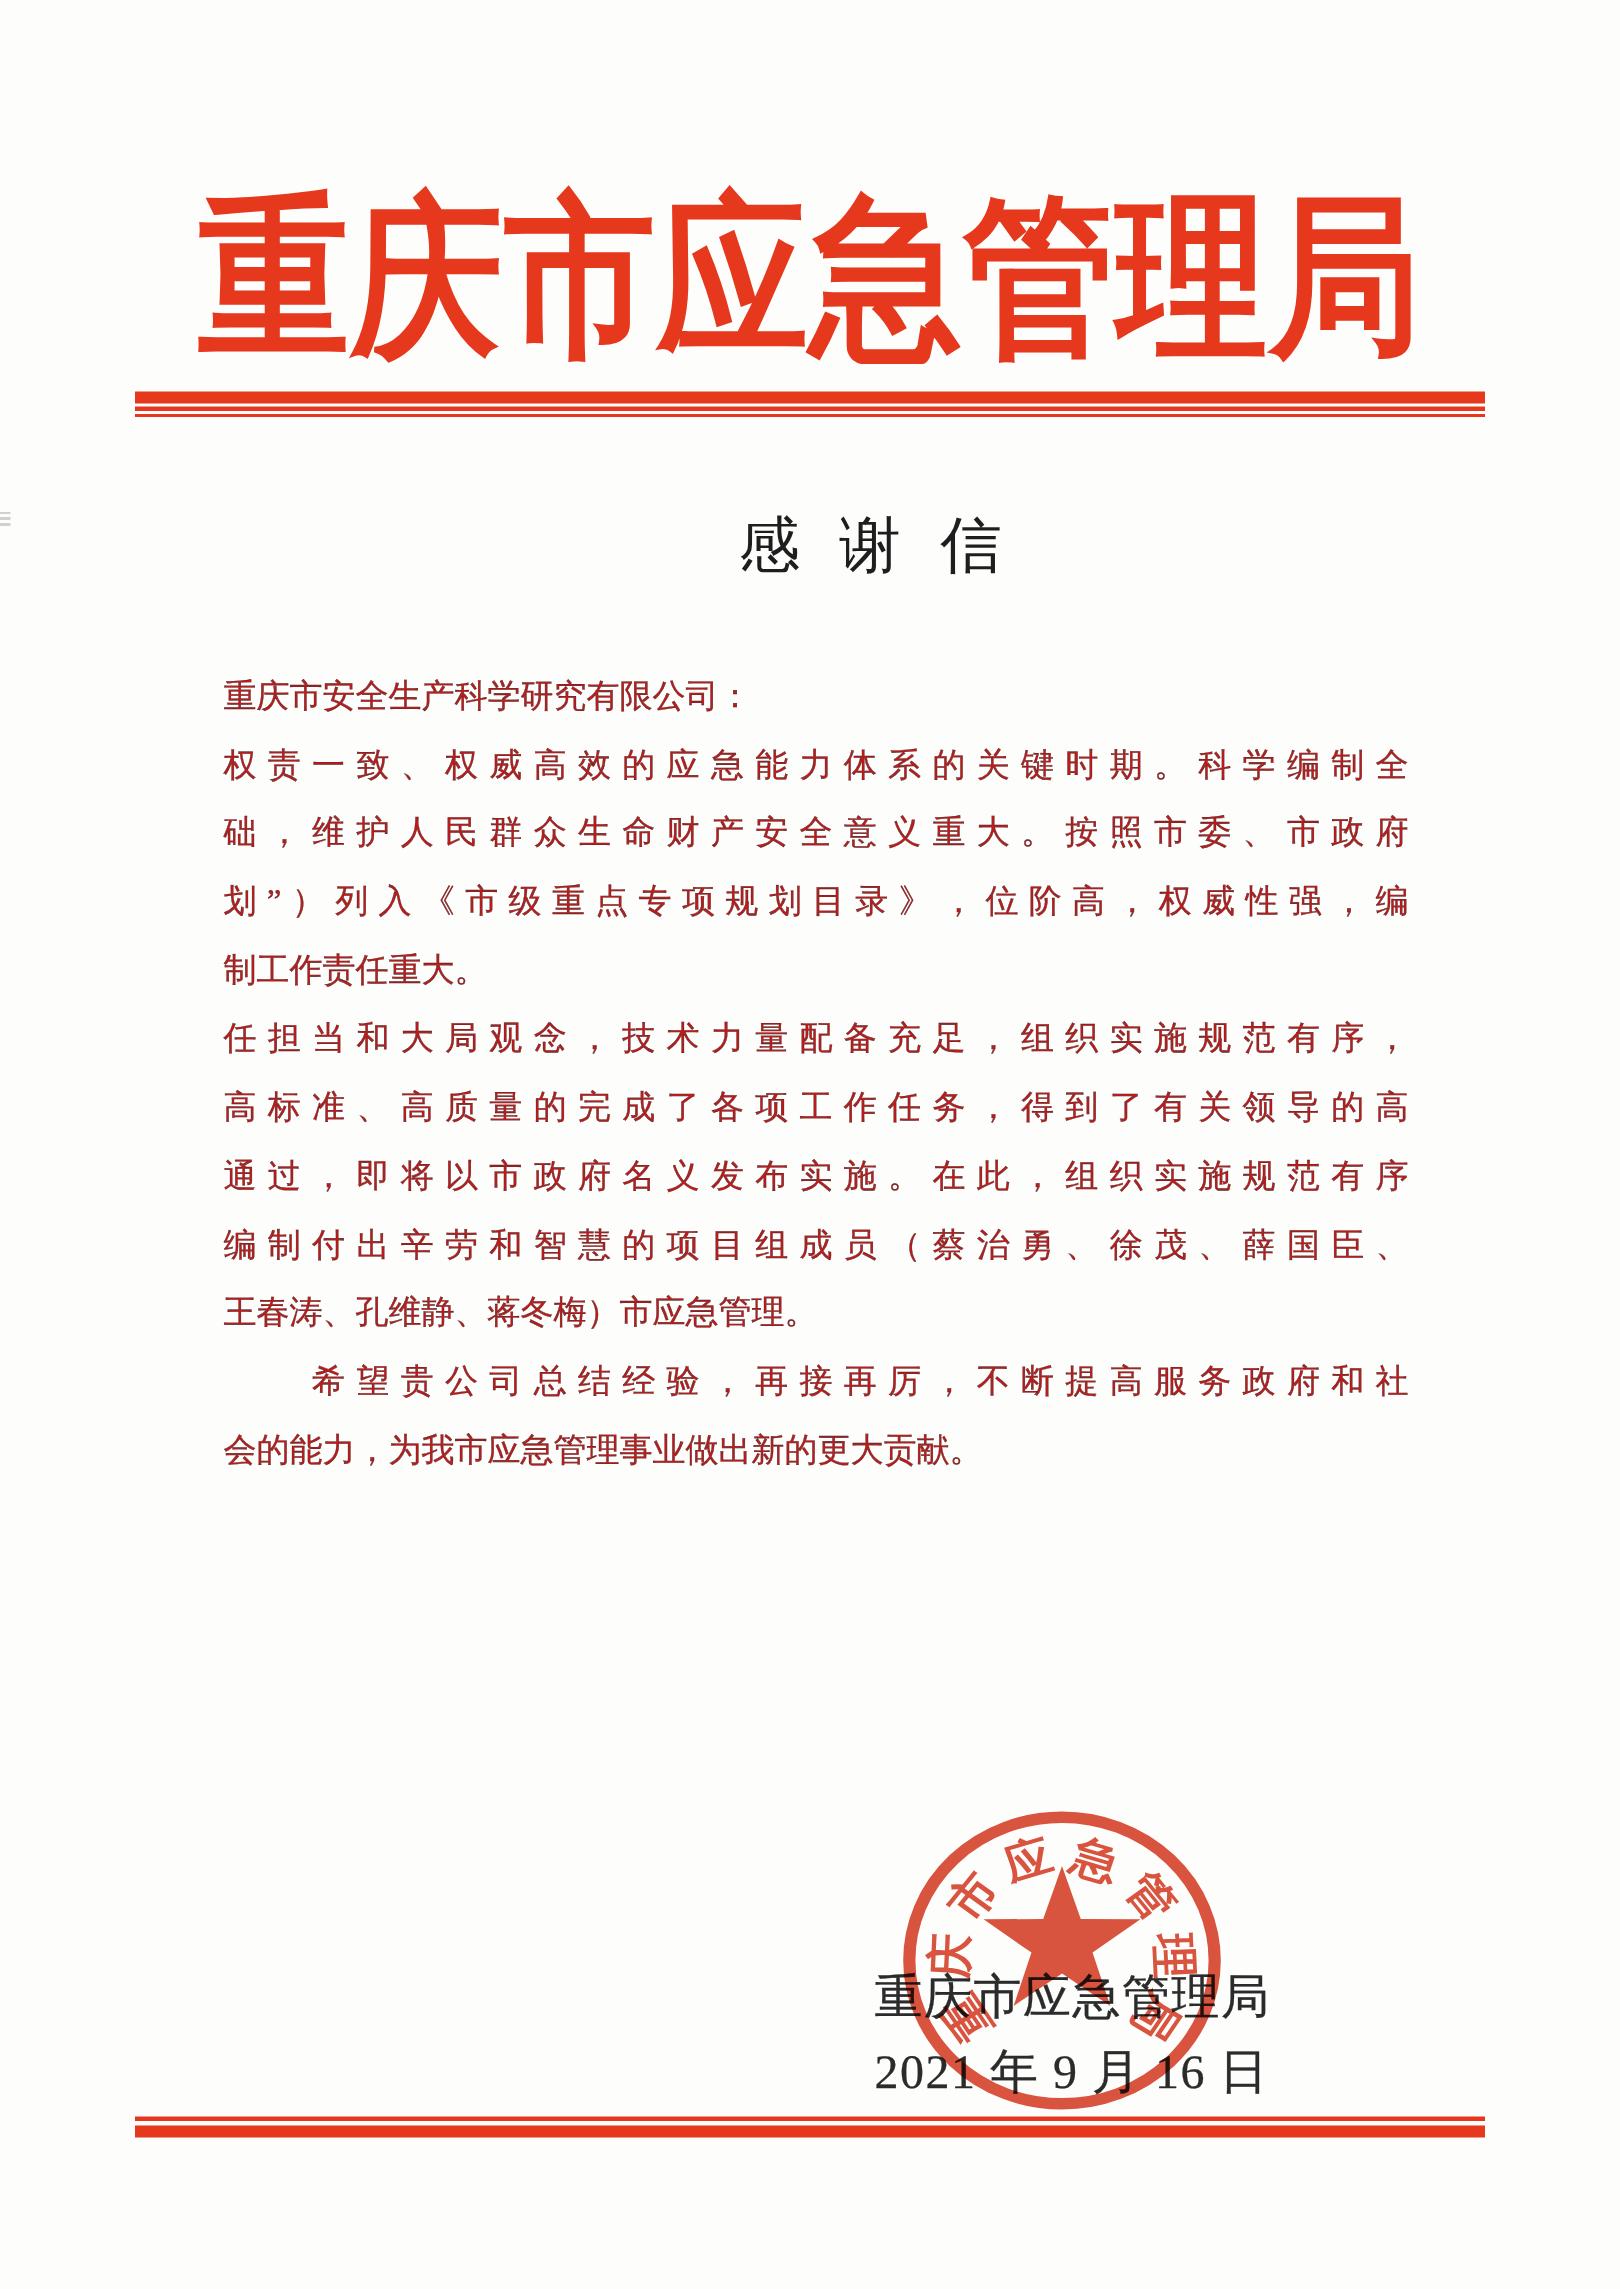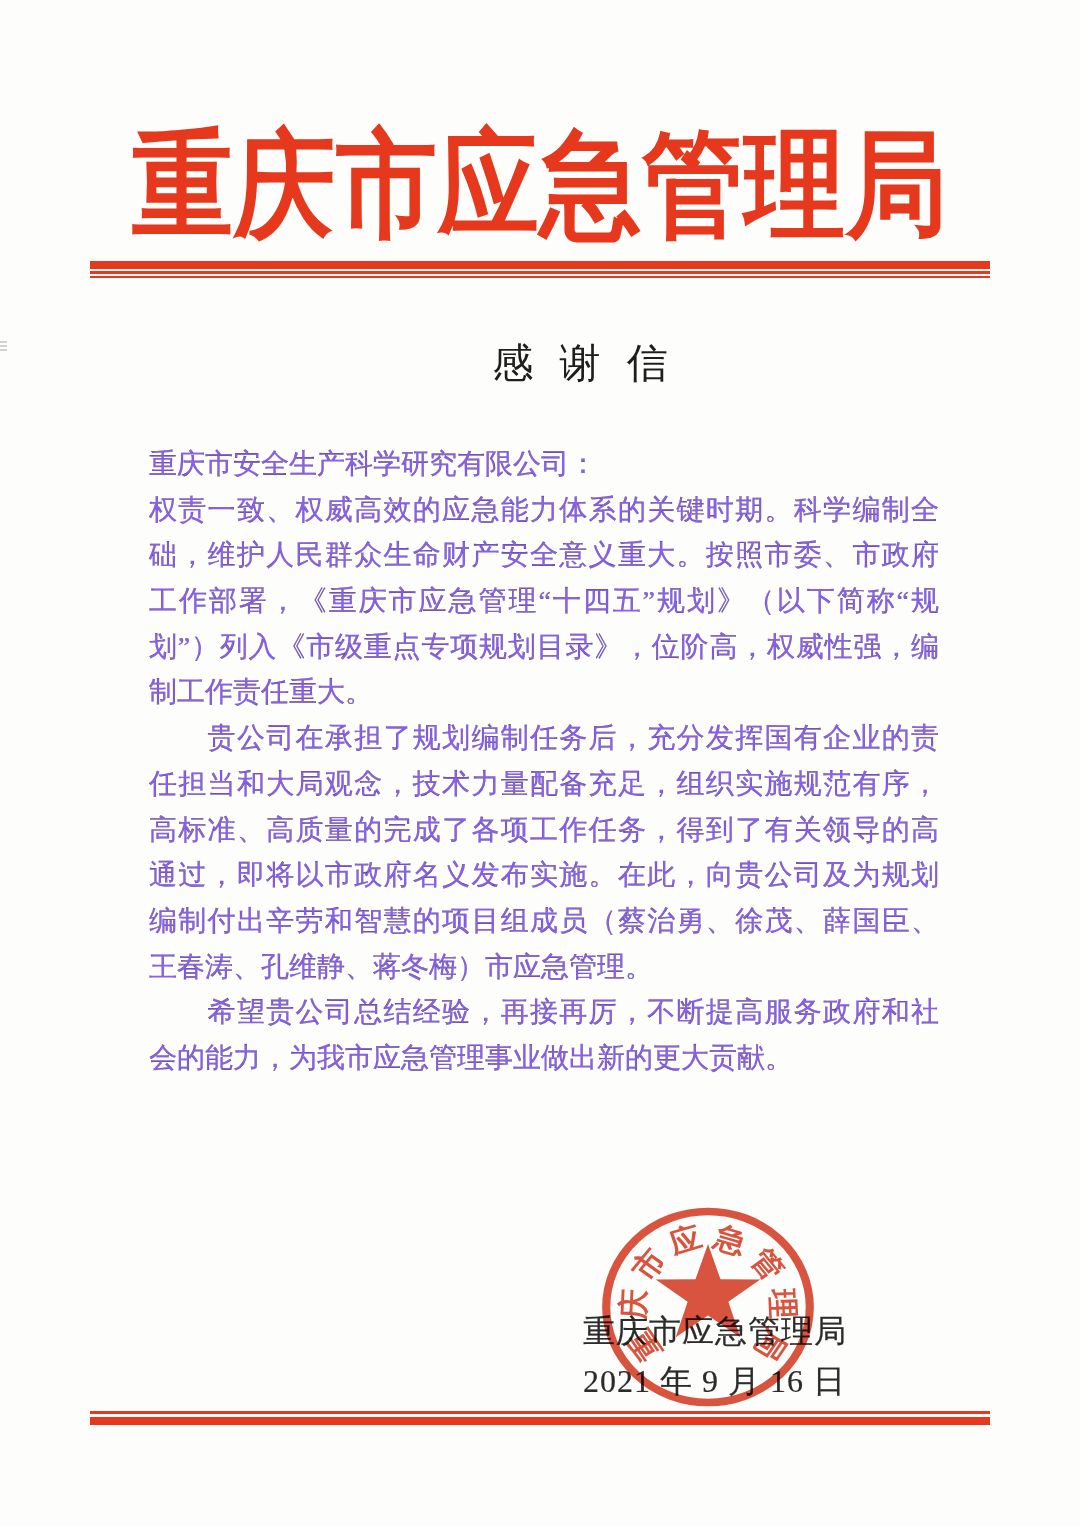--- a/index.html
+++ b/index.html
@@ -45,22 +45,22 @@
     font-weight: normal;
     color: #1e1e1e;
     letter-spacing: 8px;
     padding-left: 44px;
   }
 
   
   .letter-body {
     position: absolute;
     top: 441px; left: 149px; width: 790px;
-    font-size: 28px;
-    color: #8b5cf6;
+    font-size: 22px;
+    color: #b91c1c;
     -webkit-text-stroke: 0.2px #2b2b2b;
   }
   .line {
     height: 45.7px;
     line-height: 45.7px;
     white-space: nowrap;
     text-align: justify;
     text-align-last: justify;
     text-justify: inter-character;
   }
@@ -113,27 +113,25 @@
     <div class="gap2"></div>
     <div class="rule thin"></div>
   </div>
 
   <h1 class="letter-title">感 谢 信</h1>
 
   <div class="letter-body">
     <div class="line salutation">重庆市安全生产科学研究有限公司：</div>
     <div class="line">权责一致、权威高效的应急能力体系的关键时期。科学编制全</div>
     <div class="line">础，维护人民群众生命财产安全意义重大。按照市委、市政府</div>
-    <div class="line">工作部署，《重庆市应急管理“十四五”规划》（以下简称“规</div>
     <div class="line">划”）列入《市级重点专项规划目录》，位阶高，权威性强，编</div>
     <div class="line short">制工作责任重大。</div>
-    <div class="line">　　贵公司在承担了规划编制任务后，充分发挥国有企业的责</div>
     <div class="line">任担当和大局观念，技术力量配备充足，组织实施规范有序，</div>
     <div class="line">高标准、高质量的完成了各项工作任务，得到了有关领导的高</div>
-    <div class="line">通过，即将以市政府名义发布实施。在此，向贵公司及为规划</div>
+    <div class="line">通过，即将以市政府名义发布实施。在此，组织实施规范有序</div>
     <div class="line">编制付出辛劳和智慧的项目组成员（蔡治勇、徐茂、薛国臣、</div>
     <div class="line short">王春涛、孔维静、蒋冬梅）市应急管理。</div>
     <div class="line">　　希望贵公司总结经验，再接再厉，不断提高服务政府和社</div>
     <div class="line short">会的能力，为我市应急管理事业做出新的更大贡献。</div>
   </div>
 
   <div class="signature">
     <div>重庆市应急管理局</div>
     <div>2021 年 9 月 16 日</div>
   </div>

